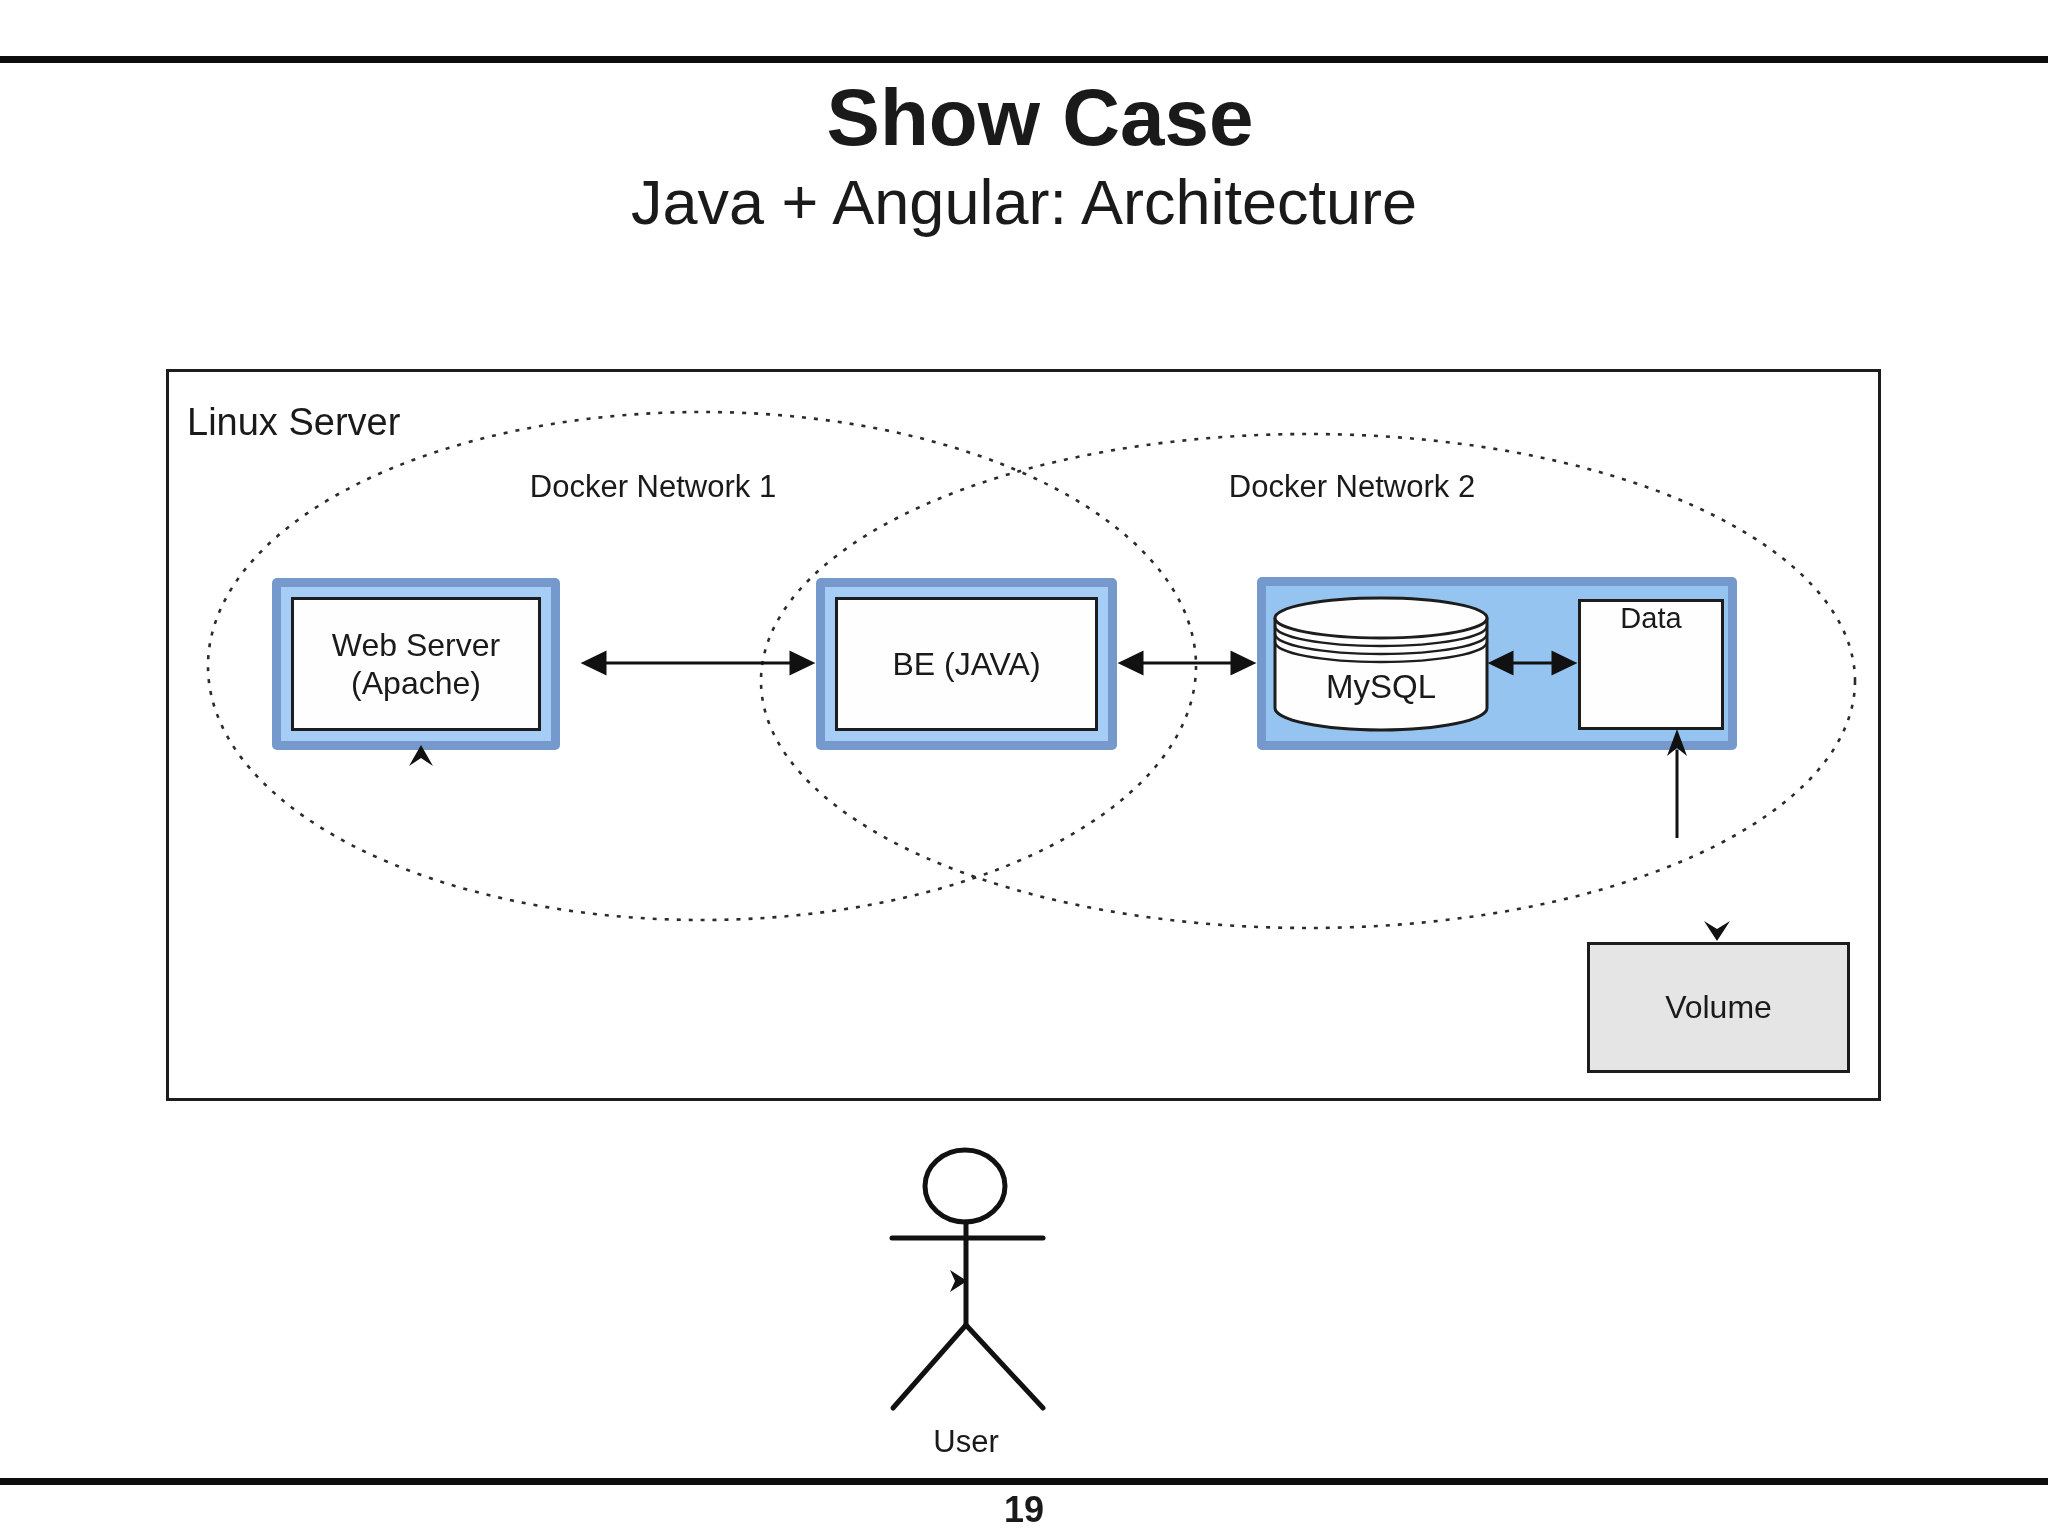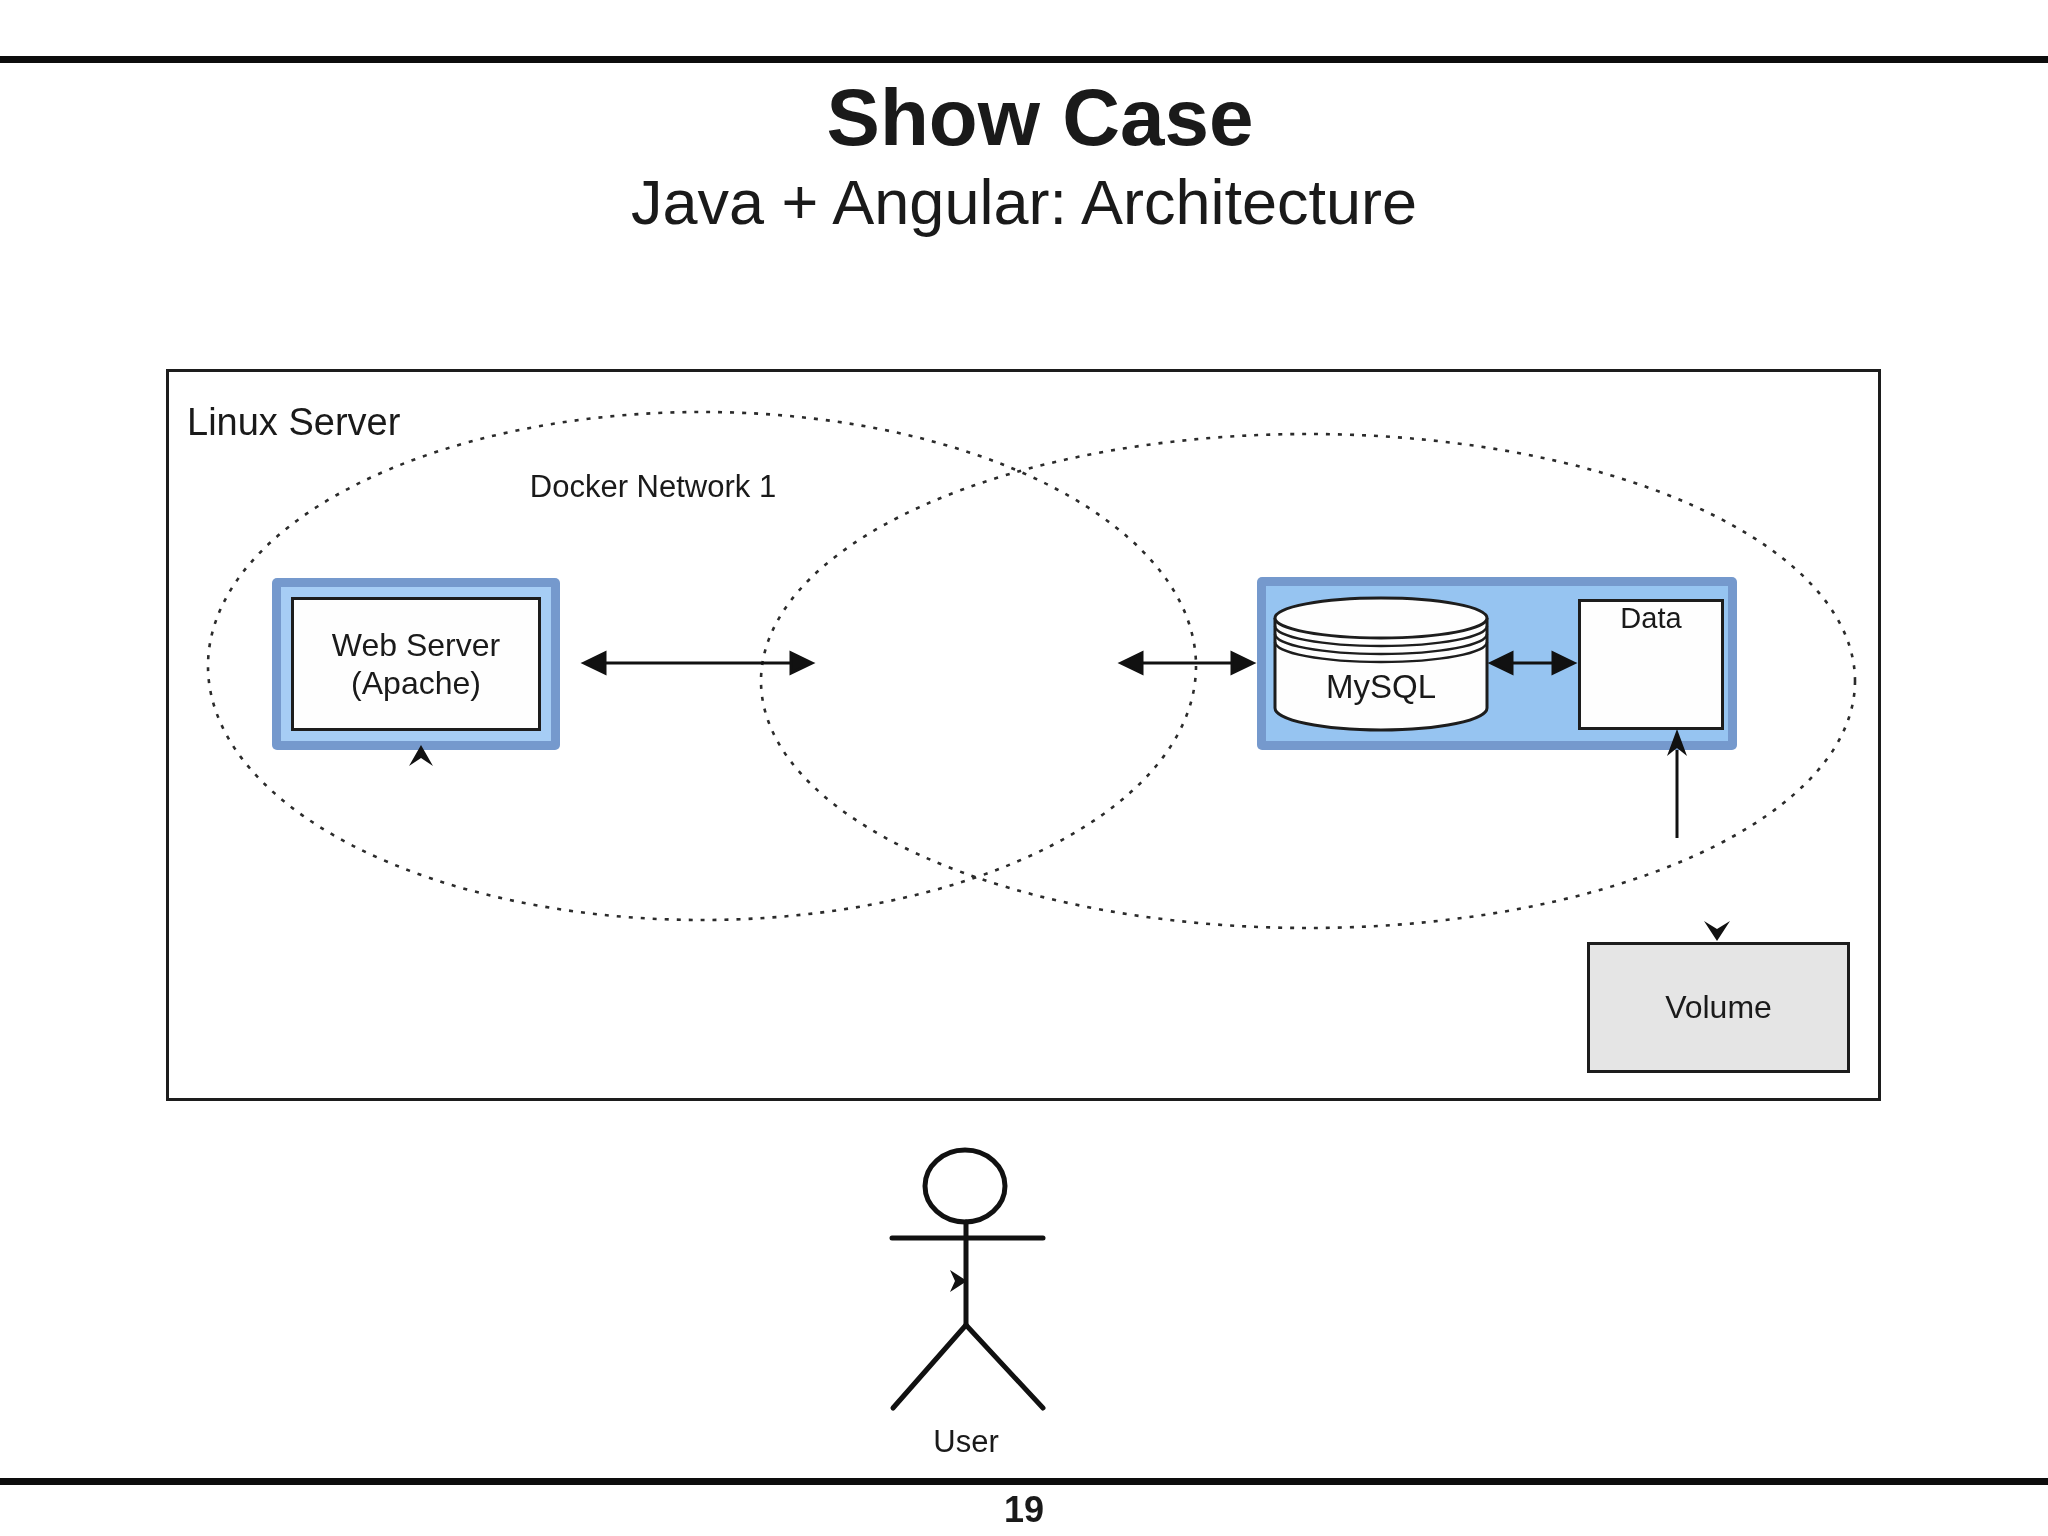--- a/index.html
+++ b/index.html
@@ -50,30 +50,38 @@
 
 <div id="slide">
 
   <div id="top-rule" class="rule"></div>
   <div id="title">Show Case</div>
   <div id="subtitle">Java + Angular: Architecture</div>
 
   <div id="diagram-frame"></div>
   <div id="linux-server-label">Linux Server</div>
   <div id="dn1-label" class="net-label">Docker Network 1</div>
+  <div id="dn2-label" class="net-label">Docker Network 2</div>
 
   <div id="web-server-node" class="node">
     <div class="node-band">
       <div class="node-inner">
         <span>Web Server</span>
         <span>(Apache)</span>
       </div>
     </div>
   </div>
 
+  <div id="backend-node" class="node">
+    <div class="node-band">
+      <div class="node-inner">
+        <span>BE (JAVA)</span>
+      </div>
+    </div>
+  </div>
 
   <div id="db-container" class="node">
     <div class="container-fill"></div>
   </div>
   <div id="data-box">
     <span>Data</span>
   </div>
   <div id="volume-box">
     <span>Volume</span>
   </div>

